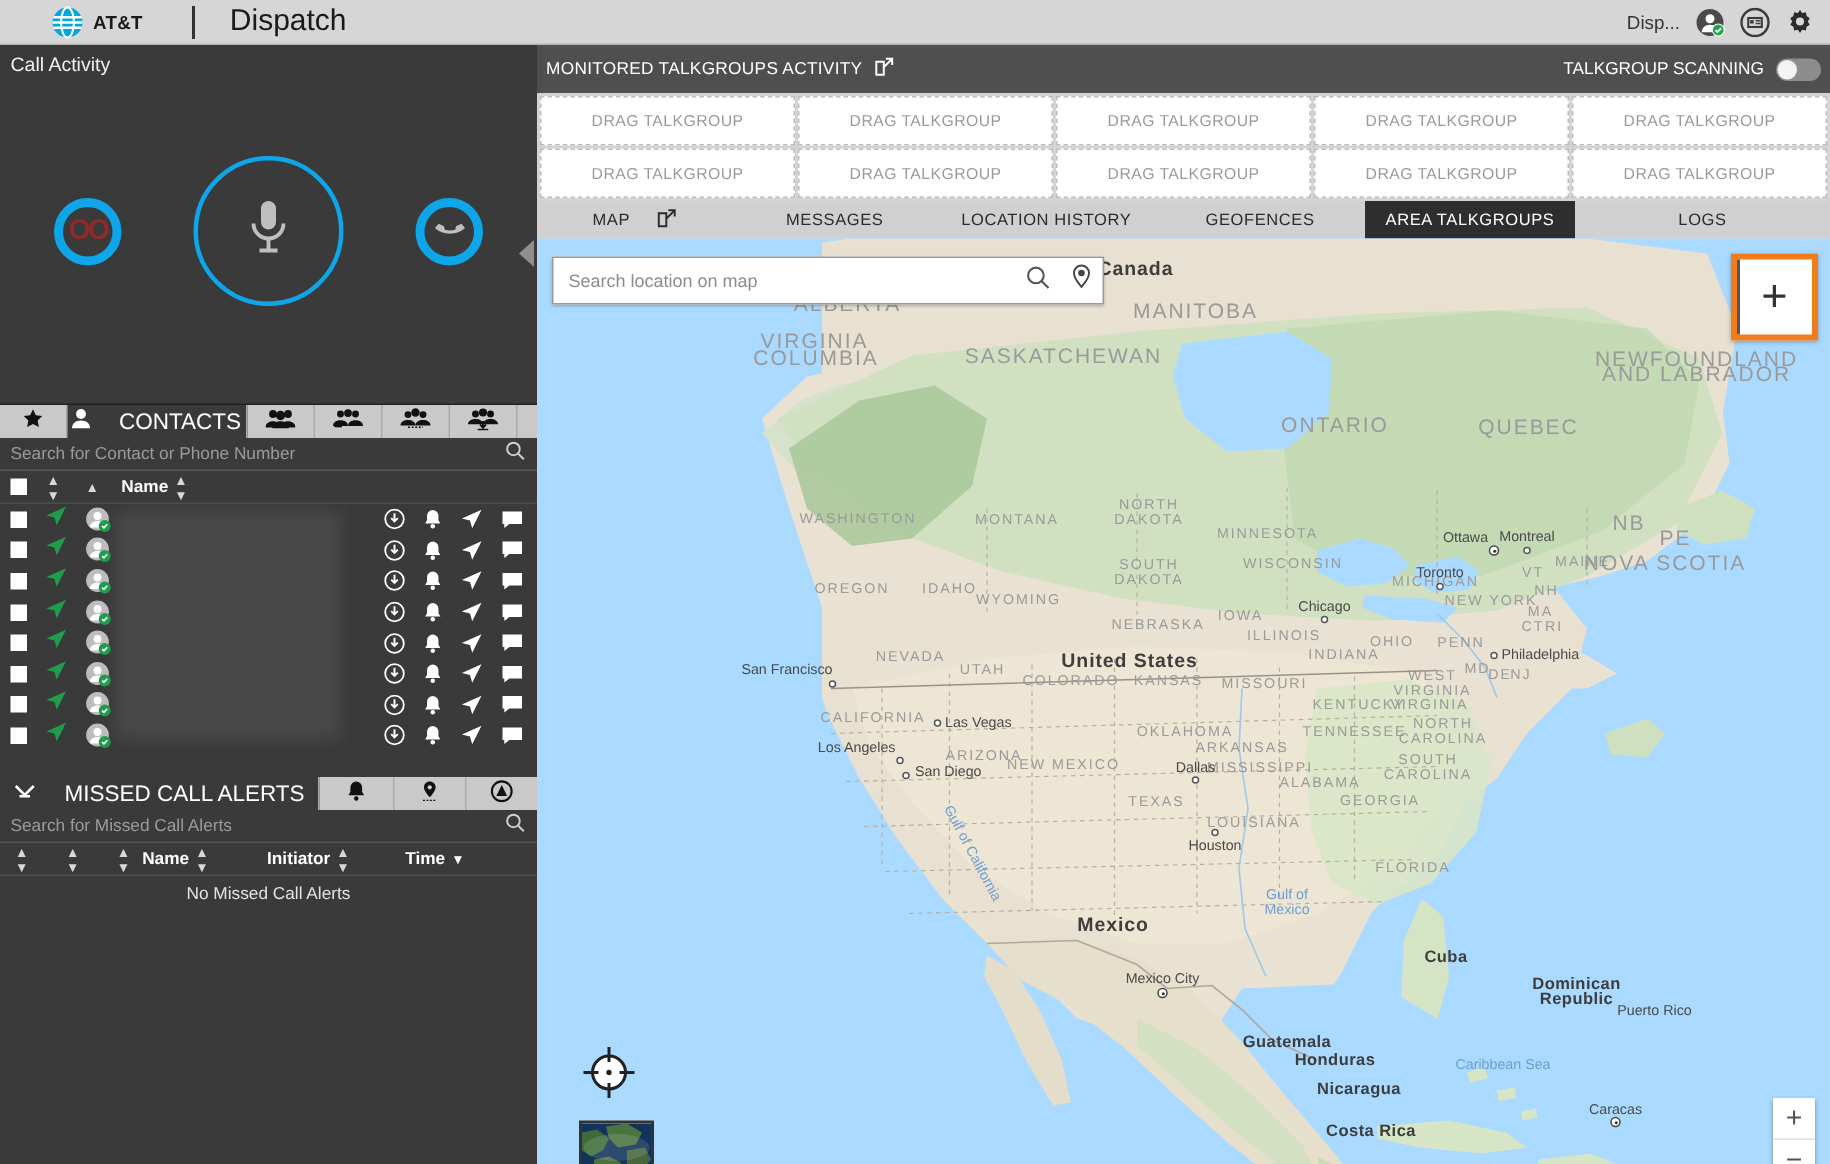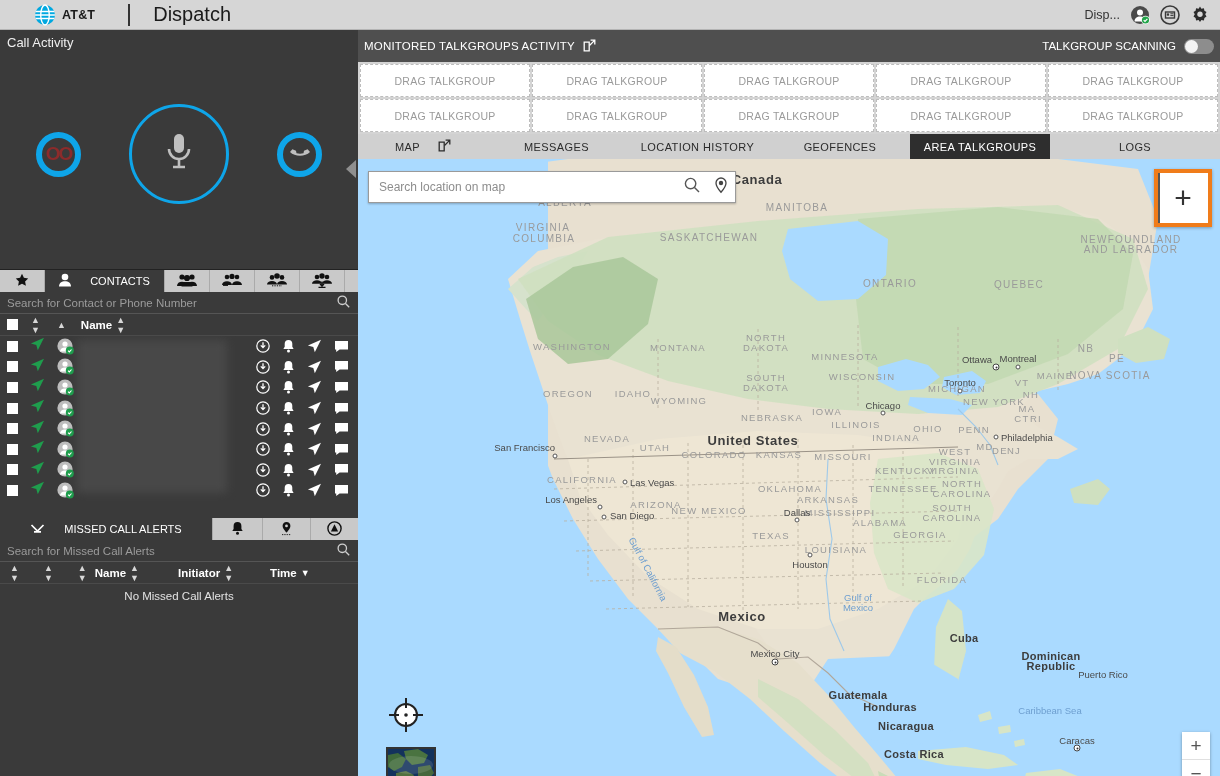--- a/index.html
+++ b/index.html
@@ -50,21 +50,21 @@
     position: absolute; right: 2px; top: 130px;
     width: 0; height: 0; border-top: 9px solid transparent;
     border-bottom: 9px solid transparent; border-right: 10px solid #8f8f8f;
     cursor: pointer;
   }
 
   
   .tabstrip { display: flex; height: 22px; background: #c9c9c9; }
   .tab-btn {
     display: flex; align-items: center; justify-content: center; gap: 19px;
-    height: 22px; font-size: 11px; color: #222; cursor: pointer;
+    height: 22px; font-size: 15px; color: #222; cursor: pointer;
     border-right: 1px solid #aaa;
     text-align: center;
   }
   .tab-btn.active { background: #3a3a3a; color: #fff; }
   .tab-btn.icononly { width: 45px; }
   .tab-star { width: 45px; }
   .tab-contacts { width: 120px; }
 
   .searchrow {
     position: relative; height: 22px; background: #3a3a3a;
@@ -134,21 +134,21 @@
   .mtab.active { background: #2e2e2e; color: #fff; }
 
   
   .map { position: relative; width: 862px; height: 666px; overflow: hidden; background: #aadaff; }
   .map svg.basemap { position: absolute; left: 0; top: 0; }
   .map-label {
     position: absolute; pointer-events: none; white-space: nowrap;
     font-family: "Liberation Sans", sans-serif; transform: translate(-50%, -50%);
   }
   .lbl-state { font-size: 9.5px; color: #9a9a9a; letter-spacing: 1.3px; }
-  .lbl-prov { font-size: 10px; color: #9a9a9a; letter-spacing: 1.3px; }
+  .lbl-prov { font-size: 14px; color: #9a9a9a; letter-spacing: 1.3px; }
   .lbl-country { font-size: 13px; color: #3d3d3d; font-weight: bold; letter-spacing: .6px; }
   .lbl-country-sm { font-size: 11px; color: #3d3d3d; font-weight: bold; letter-spacing: .3px; }
   .lbl-city { font-size: 9.5px; color: #4a4a4a; }
   .lbl-water { font-size: 9.5px; color: #6e9fd0; }
   .city-dot {
     position: absolute; width: 5px; height: 5px; border-radius: 50%;
     border: 1px solid #555; background: #fff; transform: translate(-50%,-50%);
   }
   .city-cap {
     position: absolute; width: 7px; height: 7px; border-radius: 50%;
@@ -978,21 +978,21 @@
           <div class="map-label lbl-country-sm" style="left: 606px; top: 479px;">Cuba</div>
           <div class="map-label lbl-country-sm" style="left: 693px; top: 497px;">Dominican</div>
           <div class="map-label lbl-country-sm" style="left: 693px; top: 507px;">Republic</div>
           <div class="map-label lbl-city" style="left: 745px; top: 515px;">Puerto Rico</div>
           <div class="map-label lbl-country-sm" style="left: 500px; top: 536px;">Guatemala</div>
           <div class="map-label lbl-country-sm" style="left: 532px; top: 548px;">Honduras</div>
           <div class="map-label lbl-country-sm" style="left: 548px; top: 567px;">Nicaragua</div>
           <div class="map-label lbl-country-sm" style="left: 556px; top: 595px;">Costa Rica</div>
           <div class="map-label lbl-water" style="left: 500px; top: 438px;">Gulf of</div>
           <div class="map-label lbl-water" style="left: 500px; top: 448px;">Mexico</div>
-          <div class="map-label lbl-water" style="left: 644px; top: 551px; margin-left: 48px;">Caribbean Sea</div>
+          <div class="map-label lbl-water" style="left: 644px; top: 551px;">Caribbean Sea</div>
           <div class="map-label lbl-water" style="left: 290px; top: 410px; transform: translate(-50%, -50%) rotate(62deg);">Gulf of California</div>
         </div>
       <div id="map-cities">
           <div class="city-dot" style="left: 197px; top: 297px;"></div>
           <div class="map-label lbl-city" style="left: 197px; top: 288px; transform: translate(-100%, -50%);">San Francisco</div>
           <div class="city-dot" style="left: 242px; top: 348px;"></div>
           <div class="map-label lbl-city" style="left: 239px; top: 340px; transform: translate(-100%, -50%);">Los Angeles</div>
           <div class="city-dot" style="left: 246px; top: 358px;"></div>
           <div class="map-label lbl-city" style="left: 252px; top: 356px; transform: translate(0px, -50%);">San Diego</div>
           <div class="city-dot" style="left: 267px; top: 323px;"></div>

